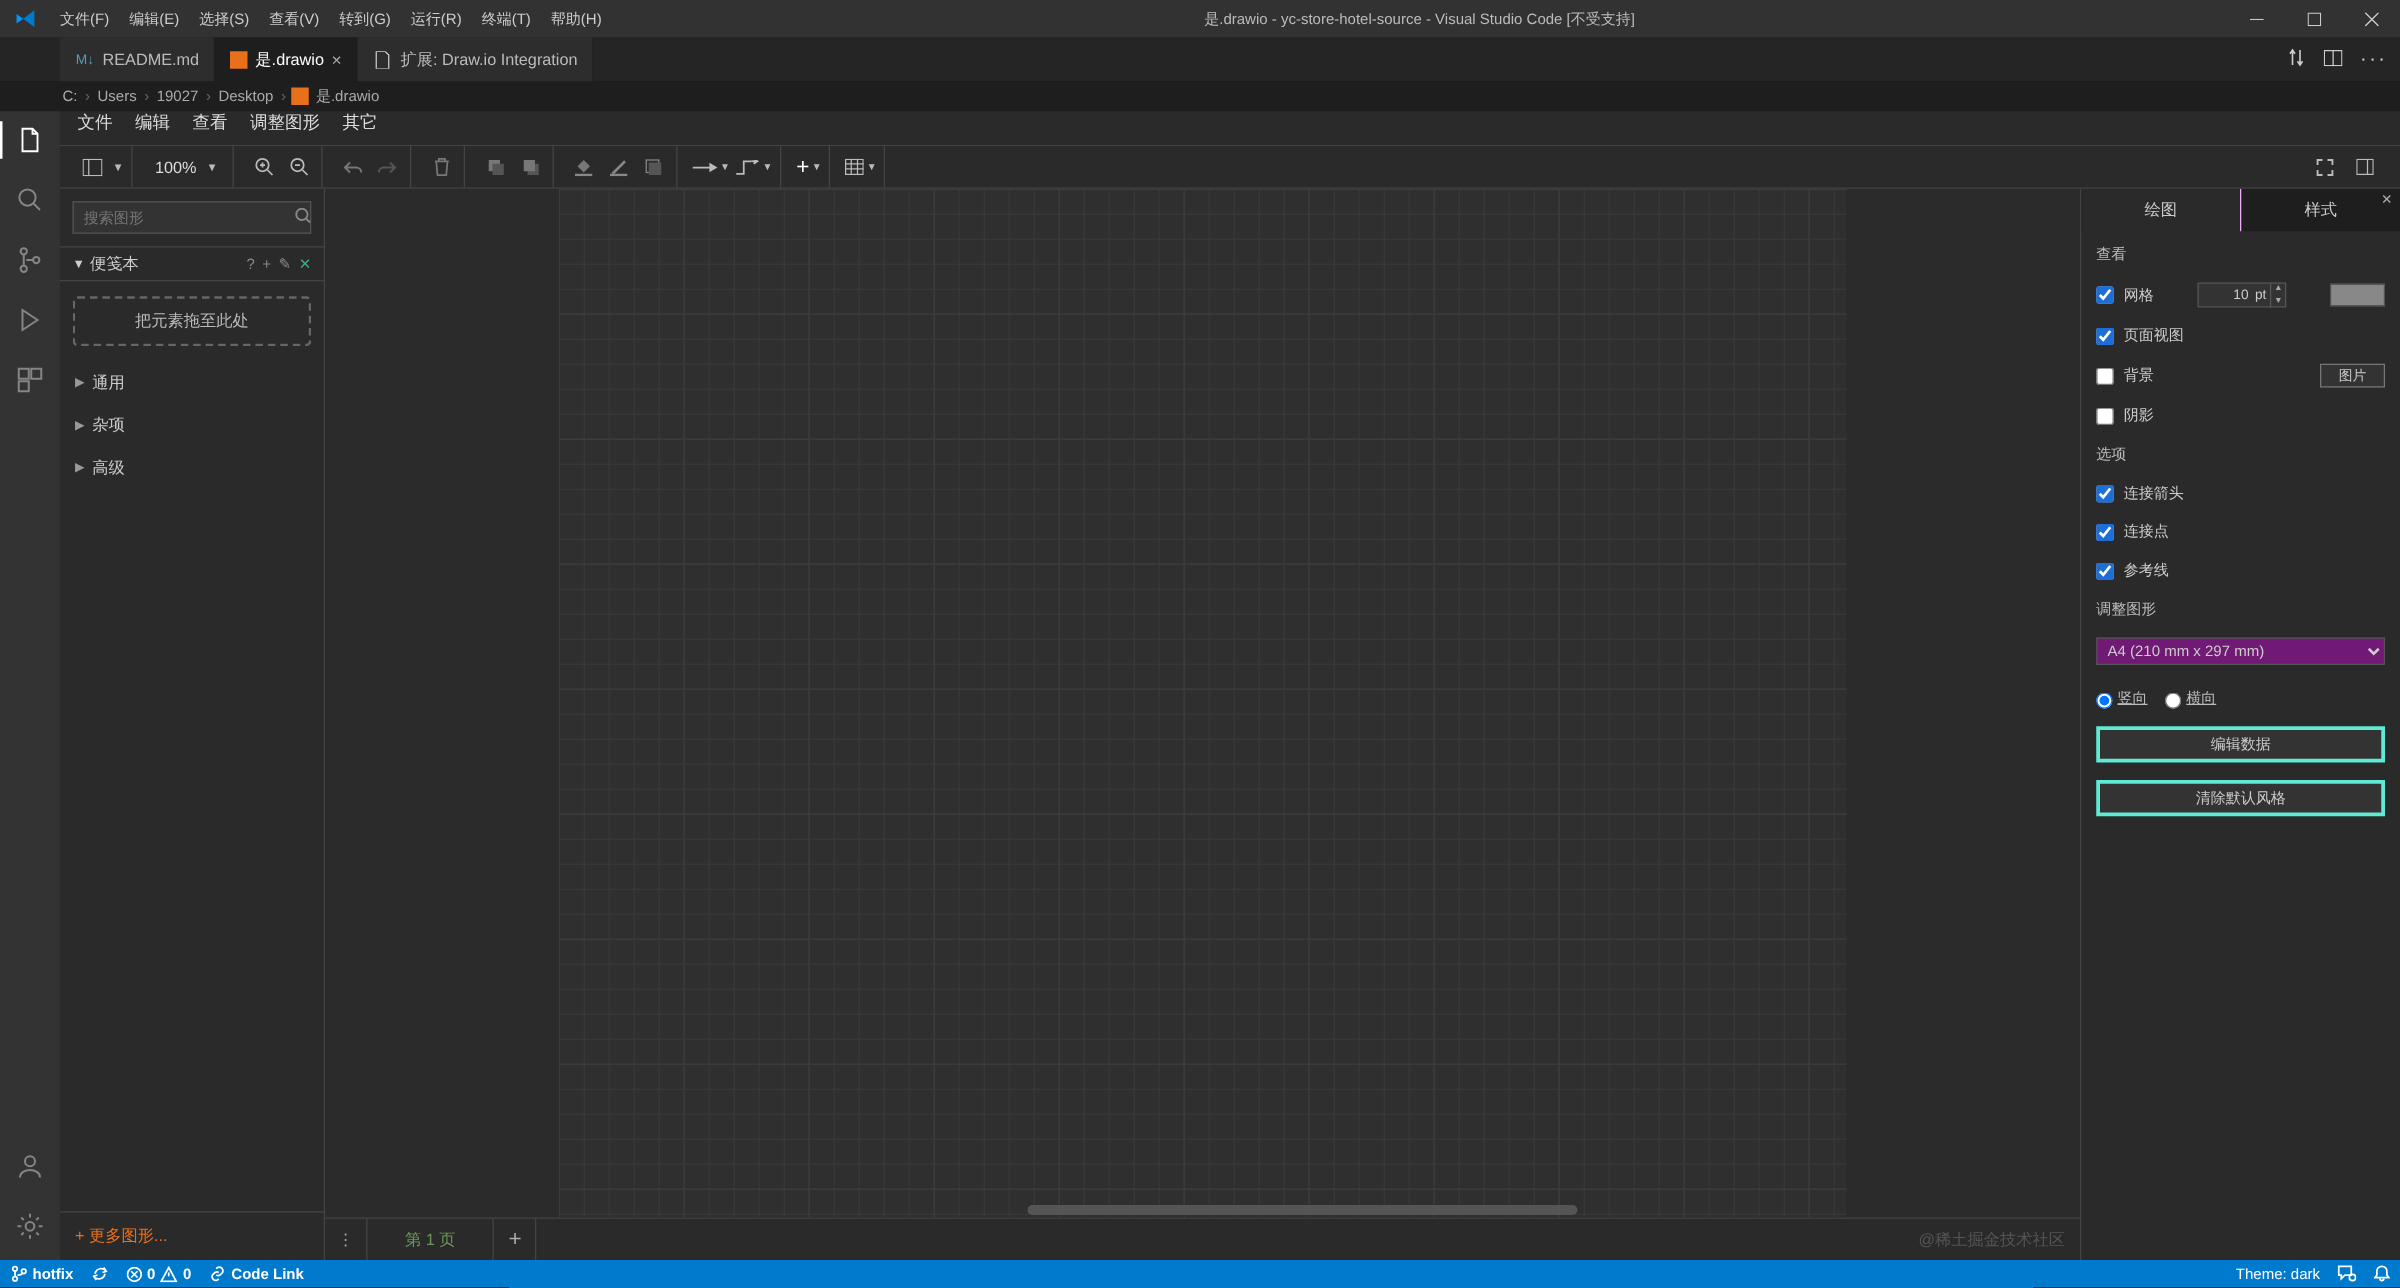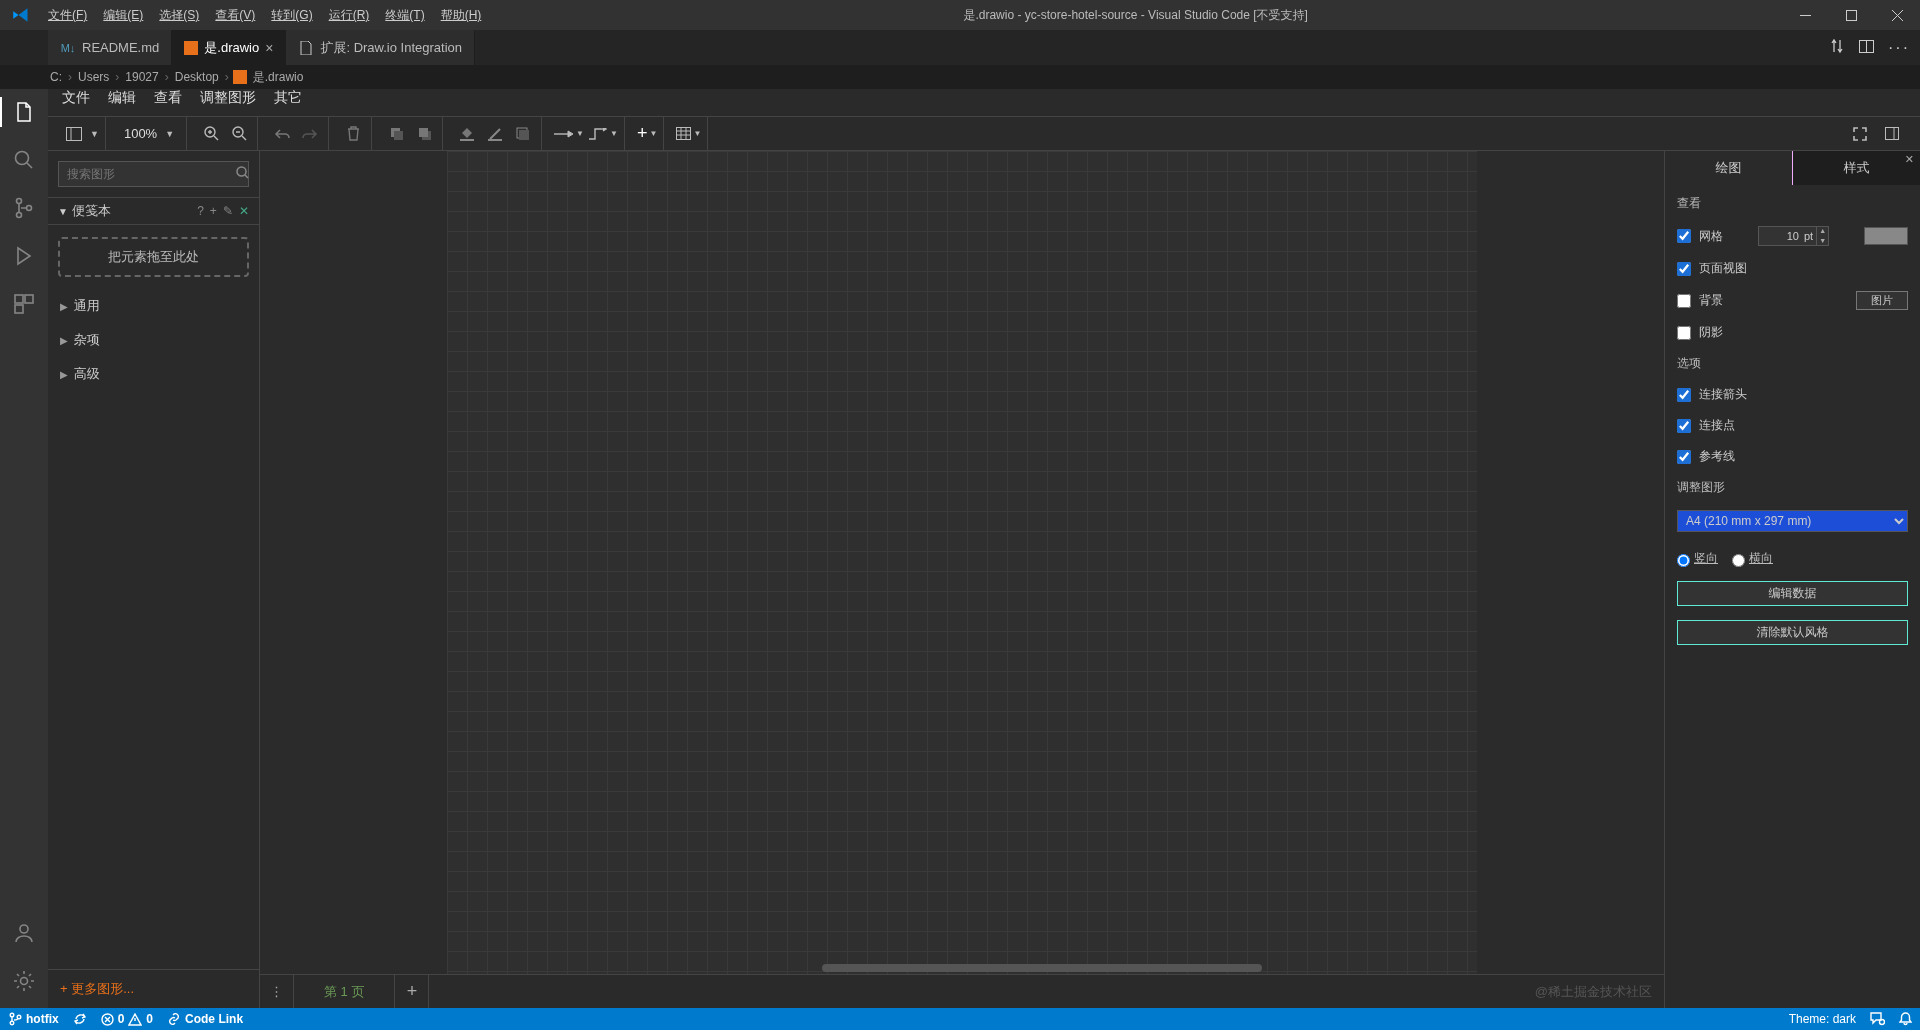--- a/index.html
+++ b/index.html
@@ -2,21 +2,21 @@
 <html><head>
 <meta charset="utf-8">
 <style>
 * { margin:0; padding:0; box-sizing:border-box; font-family:"Segoe UI","Microsoft YaHei",sans-serif; }
 body { width:1920px; height:1030px; background:#1e1e1e; color:#ccc; overflow:hidden; font-size:13px; }
 
 
 .title-bar { height:30px; background:#323233; display:flex; align-items:center; color:#ccc; font-size:12px; }
 .vs-logo { width:40px; display:flex; align-items:center; justify-content:center; }
 .vs-logo svg { width:18px; height:18px; }
-.menu-bar { display:flex;text-decoration:underline; }
+.menu-bar { display:flex; }
 .menu-item { padding:0 8px; line-height:30px; cursor:default; }
 .title-center { flex:1; text-align:center; color:#bbb; font-size:12px; }
 .win-ctrl { display:flex; }
 .win-btn { width:46px; height:30px; display:flex; align-items:center; justify-content:center; color:#ccc; }
 
 
 .tab-row { height:35px; background:#252526; display:flex; align-items:stretch; }
 .activity-spacer { width:48px; }
 .tab { display:flex; align-items:center; padding:0 12px; gap:6px; background:#2d2d2d; border-right:1px solid #1e1e1e; font-size:13px; color:#bbb; }
 .tab.active { background:#1e1e1e; color:#fff; }
@@ -92,24 +92,24 @@
 .fmt-section-title { color:#bbb; font-size:12px; }
 .fmt-row { display:flex; align-items:center; gap:8px; color:#ccc; }
 .fmt-row input[type=checkbox] { width:14px; height:14px; accent-color:#1d6fd6; }
 .num-input { margin-left:auto; display:flex; align-items:center; border:1px solid #555; background:#333; height:20px; }
 .num-input input { width:42px; background:transparent; border:none; color:#ccc; text-align:right; font-size:11px; padding-right:2px; }
 .num-unit { font-size:11px; padding:0 3px; color:#ccc; }
 .spin { width:12px; display:flex; flex-direction:column; border-left:1px solid #555; }
 .spin span { height:10px; font-size:7px; text-align:center; color:#aaa; line-height:10px; }
 .color-sw { width:44px; height:18px; background:#888; border:1px solid #555; margin-left:auto; }
 .img-btn { margin-left:auto; padding:1px 14px; border:1px solid #777; font-size:11px; color:#ccc; background:#333; }
-.select-row select { width:100%; background:#1d4ed8; color:#ccc; border:1px solid #555; font-size:12px; padding:2px 4px; }
+.select-row select { width:100%; background:#701a75; color:#ccc; border:1px solid #555; font-size:12px; padding:2px 4px; }
 .radio-row { display:flex; align-items:center; gap:14px; font-size:12px; color:#bbb; padding-top:4px; }
 .radio-row label { display:flex; align-items:flex-end; gap:4px;text-decoration:underline; }
-.panel-btn { border:1px solid #5eead4; padding:3px 0; text-align:center; font-size:12px; color:#ccc; background:#333; }
+.panel-btn { border:3px solid #5eead4; padding:3px 0; text-align:center; font-size:12px; color:#ccc; background:#333; }
 
 
 .status-bar { height:22px; background:#007acc; display:flex; align-items:center; font-size:12px; color:#fff; padding:0 8px; gap:14px; }
 .status-left { display:flex; gap:14px;font-weight:bold; }
 .status-item { display:flex; align-items:center; gap:4px; }
 .status-right { margin-left:auto; display:flex; align-items:center; gap:14px; }
 </style>
 </head>
 <body>
 

